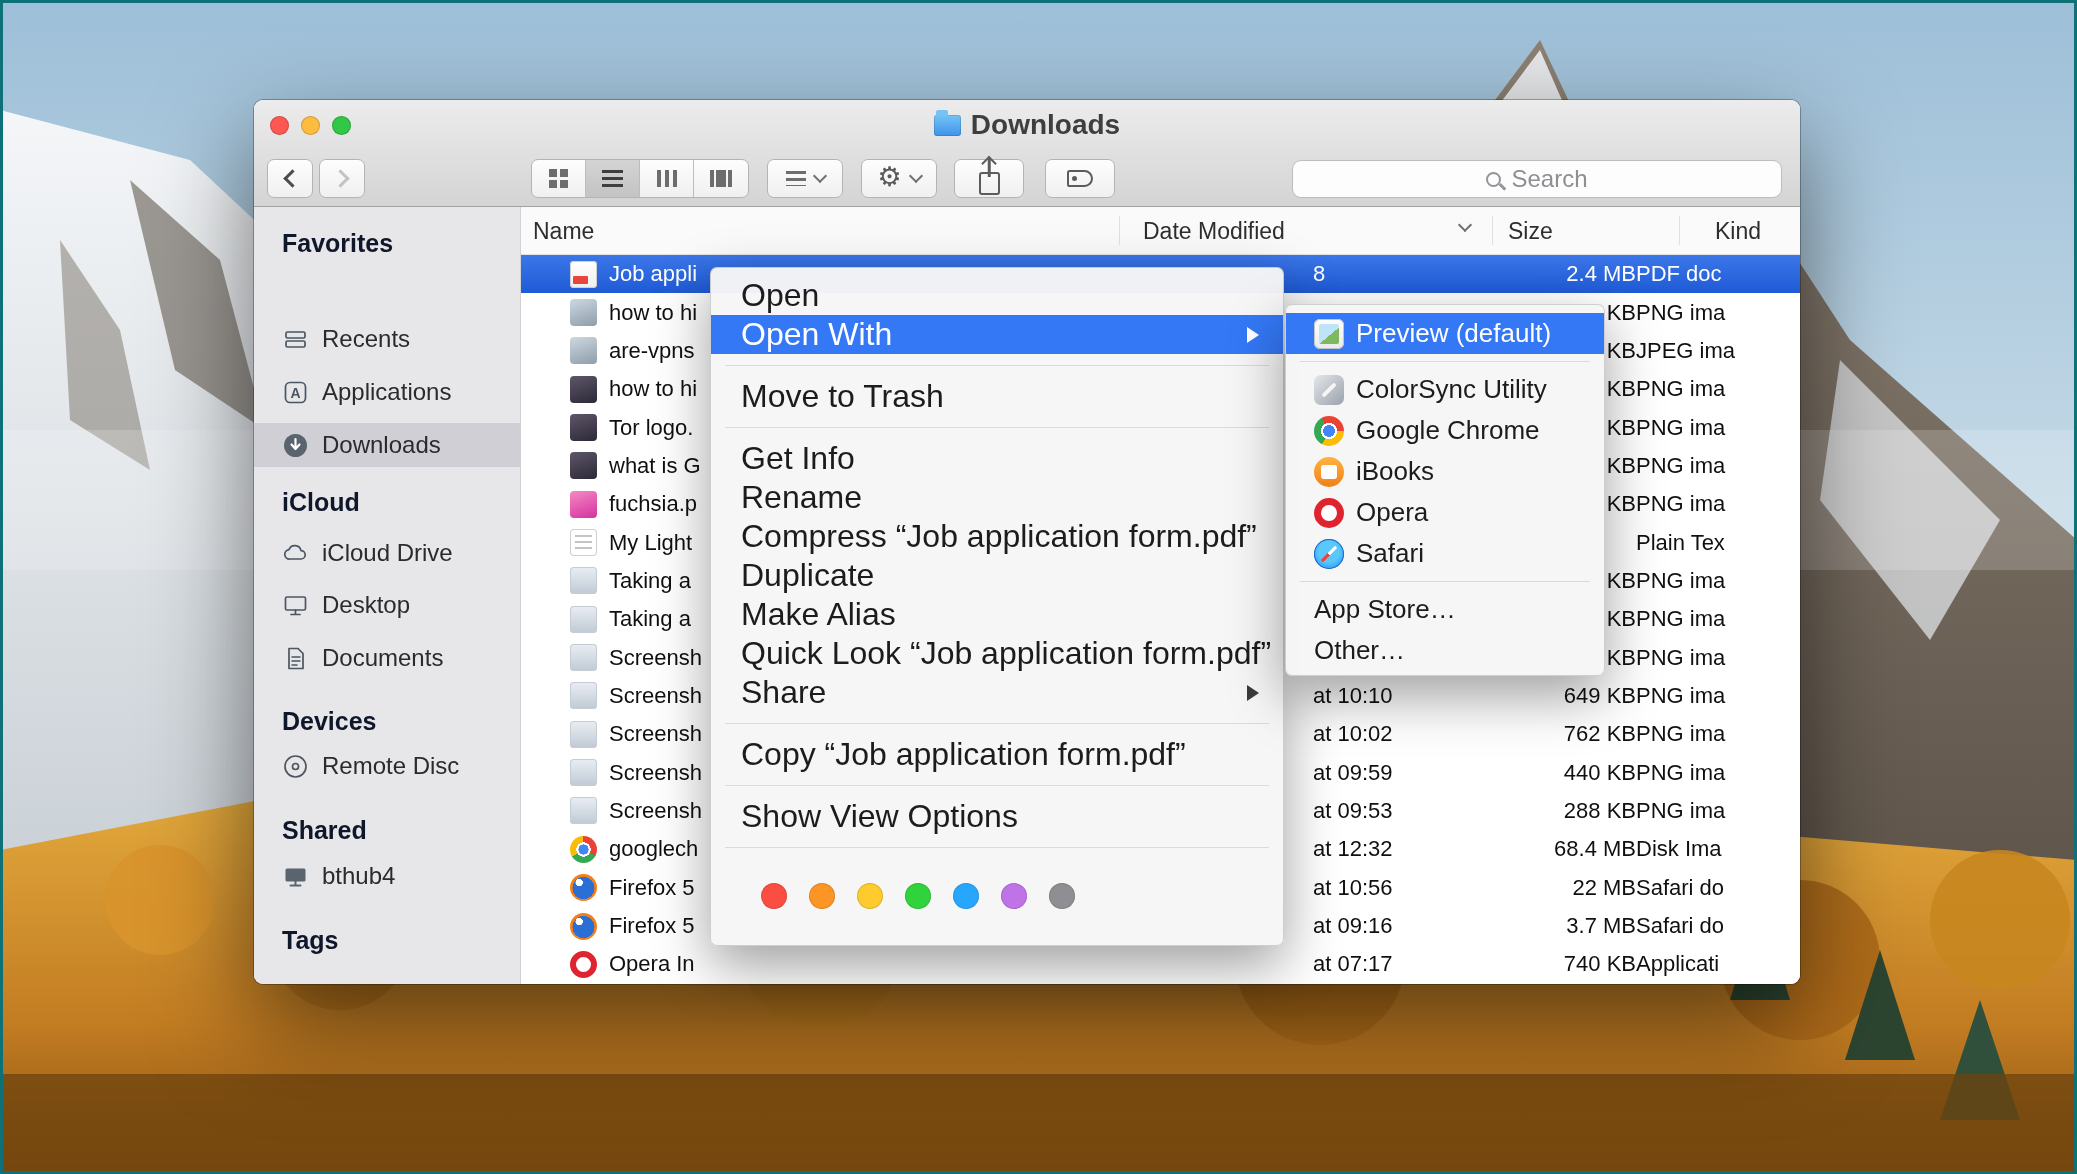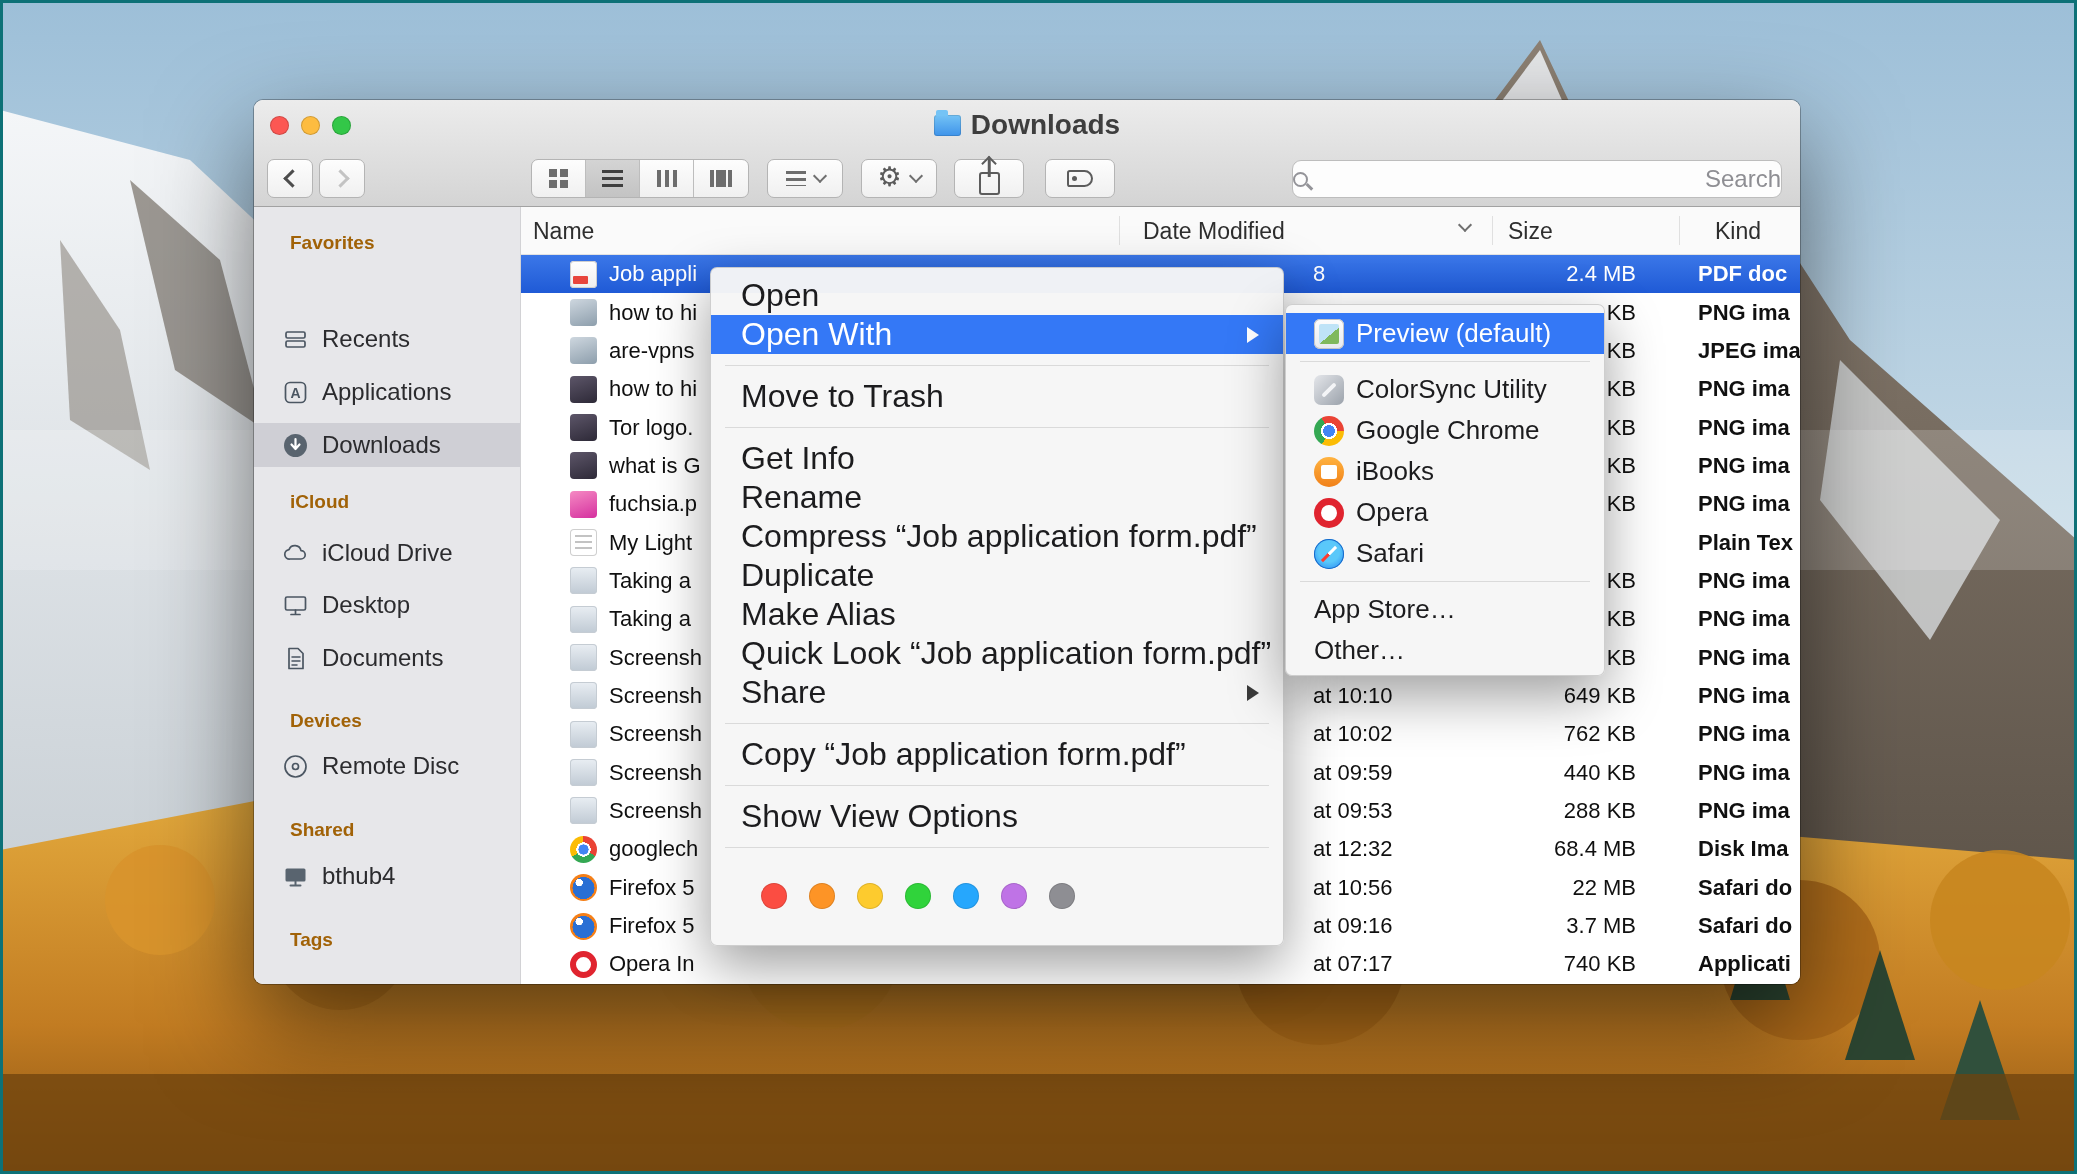--- a/index.html
+++ b/index.html
@@ -56,49 +56,49 @@
   .i-share { position:relative; width:21px; height:23px; border:2.5px solid #5c5c5c; border-radius:3px; margin-top:9px; }
   .i-share::before { content:""; position:absolute; left:50%; top:-15px; width:2.5px; height:18px; background:#5c5c5c; transform:translateX(-50%); }
   .i-share::after { content:""; position:absolute; left:50%; top:-16px; width:9px; height:9px;
     border-top:2.5px solid #5c5c5c; border-left:2.5px solid #5c5c5c; transform:translateX(-50%) rotate(45deg); }
   .i-tag { width:26px; height:17px; border:2.5px solid #5c5c5c; border-radius:3px 9px 9px 3px; position:relative; }
   .i-tag::before { content:""; position:absolute; left:3px; top:50%; width:5px; height:5px; margin-top:-2.5px;
     border-radius:50%; background:#5c5c5c; }
 
   .search { position:absolute; left:1038px; top:10px; width:490px; height:38px;
     border:1px solid #bdbdbd; border-radius:9px; background:#fdfdfd;
-    display:flex; align-items:center; justify-content:space-between; gap:10px; color:#8e8e93; font-size:24px; }
+    display:flex; align-items:center; justify-content:center; gap:10px; color:#8e8e93; font-size:24px; }
   .i-mag { width:15px; height:15px; border:2.5px solid #949499; border-radius:50%; position:relative; flex:none; }
   .i-mag::after { content:""; position:absolute; width:2.5px; height:8px; background:#949499;
     transform:rotate(-45deg); right:-4px; bottom:-6px; }
 
   
   .sidebar { position:absolute; top:107px; left:0; bottom:0; width:267px;
     background:#e7e7ea; border-right:1px solid #d2d2d5; border-radius:0 0 0 9px; overflow:hidden; }
-  .sb-hd { position:absolute; left:8px; right:0; height:30px; display:flex; align-items:center;
-    padding-left:28px; font-size:19px; font-weight:700; color:#a16207; }
+  .sb-hd { position:absolute; left:0; right:0; height:30px; display:flex; align-items:center;
+    padding-left:28px; font-size:25px; font-weight:700; color:#0f172a; }
   .sb-row { position:absolute; left:0; right:0; height:44px; display:flex; align-items:center;
     gap:13px; padding-left:28px; font-size:24px; color:#2b2b2e; white-space:nowrap; }
   .sb-row.sel { background:#cfcfd5; }
   .sbi { width:27px; height:27px; flex:none; }
   .sbi svg { width:27px; height:27px; display:block; }
 
   
   .list-header { position:absolute; top:107px; left:267px; right:0; height:48px;
     background:#fafafa; border-bottom:1px solid #e2e2e2; font-size:23px; color:#2e2e2e; }
   .lh { position:absolute; top:0; height:48px; display:flex; align-items:center; white-space:nowrap; }
   .lh-div { position:absolute; top:9px; bottom:9px; width:1px; background:#e0e0e0; }
 
   .list { position:absolute; top:155px; left:267px; right:0; bottom:0; overflow:hidden; border-radius:0 0 9px 0; background:#fff; }
   .row { height:38.35px; display:flex; align-items:center; font-size:22px; color:#101010; }
   .row.sel { background:linear-gradient(#3b77e8,#1f5ad6); color:#ffffff; }
   .c-name { margin-left:12px; width:508px; white-space:nowrap; overflow:hidden; }
   .c-date { margin-left:24px; width:300px; padding-left:172px; white-space:nowrap; overflow:hidden; }
   .c-size { width:195px; text-align:right; white-space:nowrap; }
-  .c-kind { margin-left:62px; flex:1; white-space:nowrap; overflow:hidden;font-weight:bold; }
+  .c-kind { flex:1; white-space:nowrap; overflow:hidden; }
 
   .fic { margin-left:49px; width:27px; height:27px; border-radius:4px; flex:none; position:relative; }
   [data-icon="pdf"] { background:linear-gradient(#ffffff,#eeeeee); box-shadow:inset 0 0 0 1px #cfcfcf; }
   [data-icon="pdf"]::after { content:""; position:absolute; left:3px; bottom:4px; width:15px; height:8px; background:#e8453c; border-radius:1px; }
   [data-icon="img"] { background:linear-gradient(160deg,#ced7df,#8d9eac); }
   [data-icon="img-dark"] { background:linear-gradient(160deg,#5d5669,#2d2937); }
   [data-icon="pink"] { background:linear-gradient(160deg,#f58ac3,#d5309f); }
   [data-icon="text"] { background:#ffffff; box-shadow:inset 0 0 0 1px #cfcfcf; }
   [data-icon="text"]::after { content:""; position:absolute; left:5px; right:5px; top:6px; bottom:6px;
     background:repeating-linear-gradient(to bottom,#c3c3c3 0 2px,transparent 2px 6px); }

